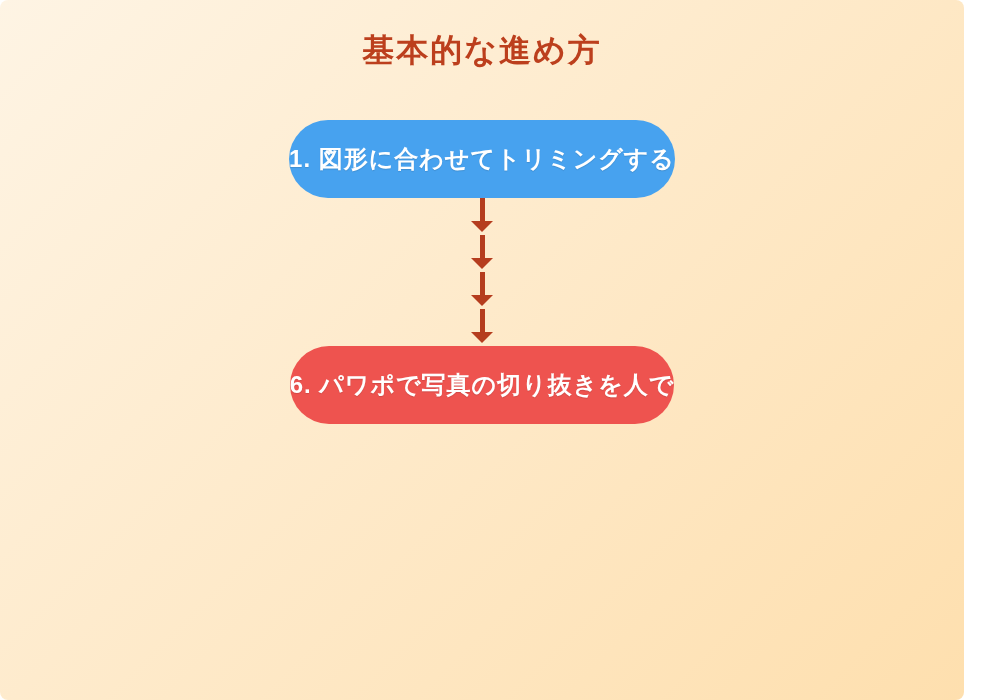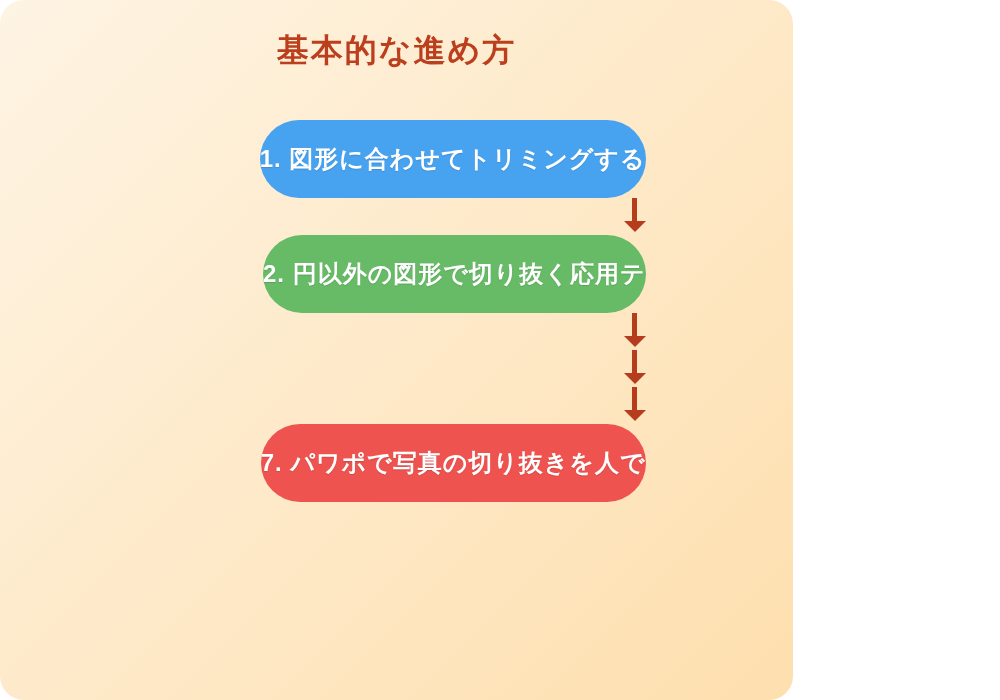--- a/index.html
+++ b/index.html
@@ -3,41 +3,41 @@
 <meta charset="utf-8">
 <style>
   html, body {
     margin: 0;
     padding: 0;
     background: #ffffff;
     font-family: "Liberation Sans", "DejaVu Sans", sans-serif;
   }
   .canvas {
     position: relative;
-    width: 793px;
+    width: 964px;
     height: 700px;
-    border-radius: 24px;
+    border-radius: 8px;
     overflow: hidden;
     
   }
   .title {
     margin: 30px auto 0 auto;
     text-align: center;
     font-size: 32px;
     line-height: 40px;
     font-weight: bold;
     letter-spacing: 2px;
     color: var(--title-color, #bc3f1d);
   }
   .flow {
     width: 498px;
     margin: 50px auto 0 auto;
     display: flex;
     flex-direction: column;
-    align-items: flex-end;
+    align-items: center;
   }
   .pill {
     height: 78px;
     border-radius: 39px;
     display: flex;
     align-items: center;
     justify-content: center;
     color: #ffffff;
     font-size: 24px;
     font-weight: bold;
@@ -73,38 +73,35 @@
   <div class="flow" id="flow">
   <div class="pill" style="background: rgb(71, 162, 239); color: rgb(255, 255, 255);">
     <span class="pill-label">1. 図形に合わせてトリミングする</span>
   </div>
 
   <div class="arrow">
     <div class="arrow-stem"></div>
     <div class="arrow-head"></div>
   </div>
 
-  <div class="pill" style="background: rgb(103, 186, 102); color: rgb(255, 255, 255);">
-    <span class="pill-label">2. 円以外の図形で切り抜く応用テ</span>
-  </div>
 
   <div class="arrow">
     <div class="arrow-stem"></div>
     <div class="arrow-head"></div>
   </div>
 
 
   <div class="arrow">
     <div class="arrow-stem"></div>
     <div class="arrow-head"></div>
   </div>
 
 
   <div class="arrow">
     <div class="arrow-stem"></div>
     <div class="arrow-head"></div>
   </div>
 
   <div class="pill" style="background: rgb(238, 83, 79); color: rgb(255, 255, 255);">
-    <span class="pill-label">7. パワポで写真の切り抜きを人で</span>
+    <span class="pill-label">6. パワポで写真の切り抜きを人で</span>
   </div>
 </div>
 </div>
 
 </body></html>

